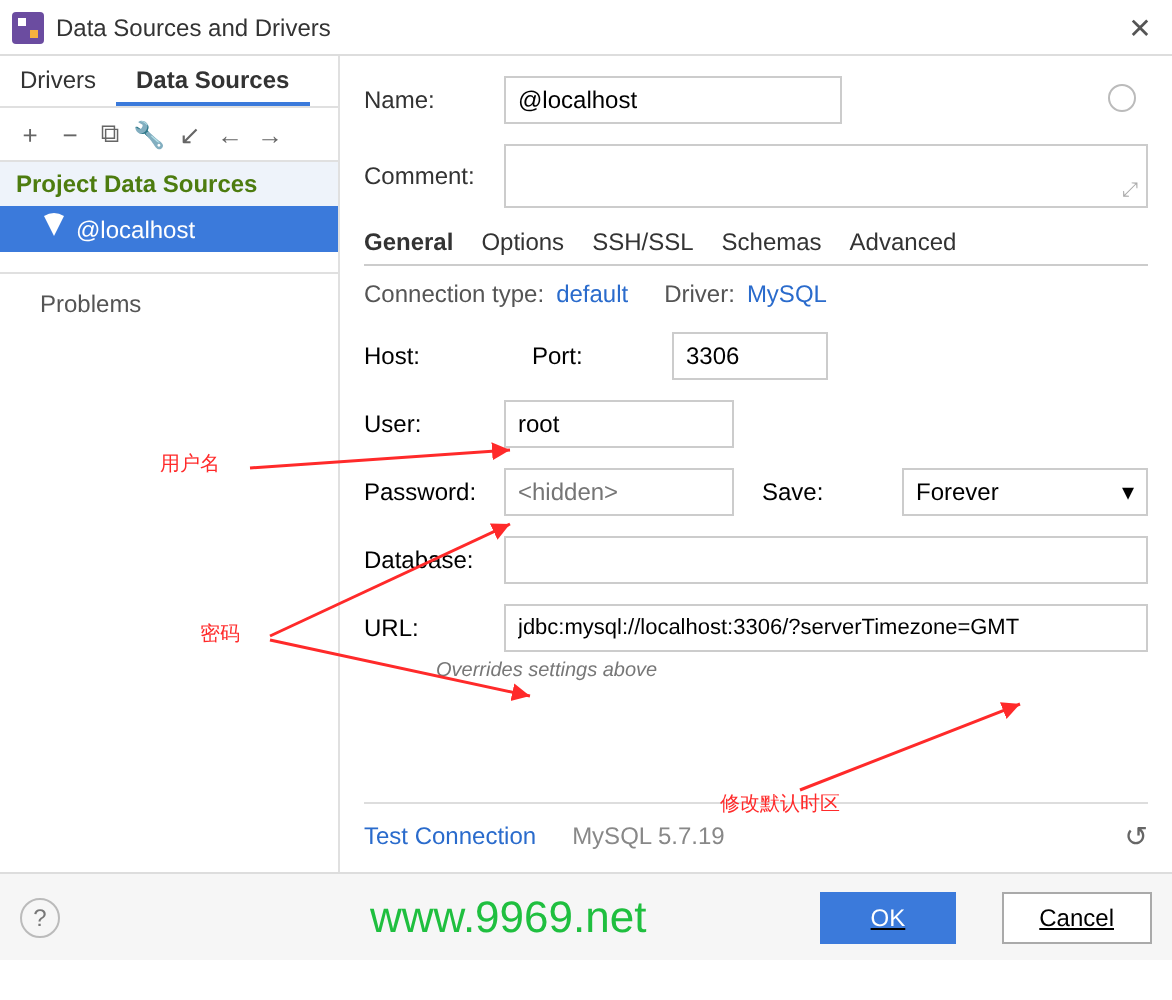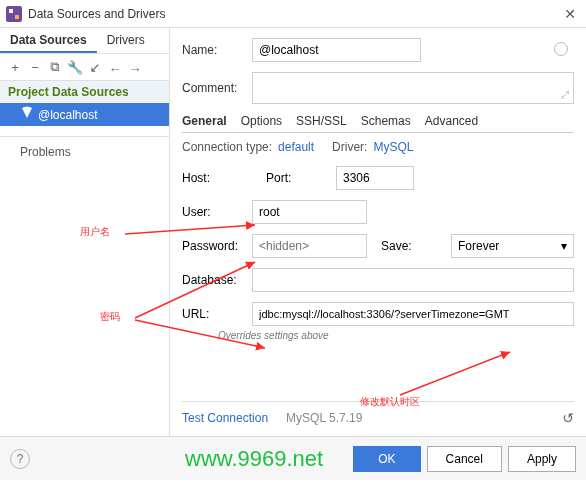--- a/index.html
+++ b/index.html
@@ -44,21 +44,21 @@
 .save-sel { flex: 1; border: 1px solid #ccc; height: 24px; padding: 0 6px; display: flex; align-items: center; justify-content: space-between; cursor: pointer; background: #fff; }
 .db-in { flex: 1; }
 .url-in { flex: 1; font-size: 11px; }
 .overrides { font-size: 10px; color: #777; margin-left: 36px; margin-top: -6px; font-style: italic; }
 .right-bottom { margin-top: auto; display: flex; align-items: center; gap: 18px; border-top: 1px solid #ddd; padding-top: 8px; }
 .right-bottom .test { color: #2a6bcc; cursor: pointer; }
 .right-bottom .ver { color: #888; }
 .right-bottom .revert { margin-left: auto; font-size: 14px; color: #666; cursor: pointer; }
 .footer { height: 44px; border-top: 1px solid #ddd; display: flex; align-items: center; padding: 0 10px; background: #f6f6f6; }
 .footer .help { width: 20px; height: 20px; border: 1px solid #bbb; border-radius: 50%; text-align: center; line-height: 18px; color: #777; cursor: pointer; }
-.footer .btns { margin-left: auto; display: flex; gap: 6px; }
+.footer .btns { margin-left: auto; display: flex; gap: 23px; text-decoration: underline; }
 .footer button { height: 26px; padding: 0 18px; border: 1px solid #aaa; background: #fff; cursor: pointer; }
 .footer button.primary { background: #3b7adb; color: #fff; border-color: #3b7adb; padding: 0 24px; }
 .anno { position: absolute; color: #ff2a2a; font-size: 10px; font-weight: 500; pointer-events: none; }
 .watermark { position: absolute; left: 185px; top: 446px; color: #1fbf3f; font-size: 22px; font-family: Arial; pointer-events: none; }
 svg.arrows { position: absolute; left: 0; top: 0; pointer-events: none; }
 </style>
 </head>
 <body>
 
 <div class="titlebar">
@@ -69,22 +69,22 @@
         <rect x="9" y="9" width="4" height="4" fill="#f7b23e"></rect>
       </svg>
   </span>
   <span class="title">Data Sources and Drivers</span>
   <span class="close">✕</span>
 </div>
 
 <div class="main">
   <div class="left">
     <div class="ltabs">
+      <div class="ltab">Drivers</div>
       <div class="ltab active">Data Sources</div>
-      <div class="ltab">Drivers</div>
     </div>
     <div class="toolbar">
       <span>+</span>
       <span>−</span>
       <span>⧉</span>
       <span>🔧</span>
       <span>↙</span>
       <span>←</span>
       <span>→</span>
     </div>
@@ -168,21 +168,20 @@
       <span class="revert">↺</span>
     </div>
   </div>
 </div>
 
 <div class="footer">
   <div class="help">?</div>
   <div class="btns">
     <button class="primary">OK</button>
     <button>Cancel</button>
-    <button>Apply</button>
   </div>
 </div>
 
 <span class="anno" style="left:80px;top:225px">用户名</span>
 <span class="anno" style="left:100px;top:310px">密码</span>
 <span class="anno" style="left:360px;top:395px">修改默认时区</span>
 <span class="watermark">www.9969.net</span>
 
 <svg class="arrows" width="586" height="500">
   <defs>

